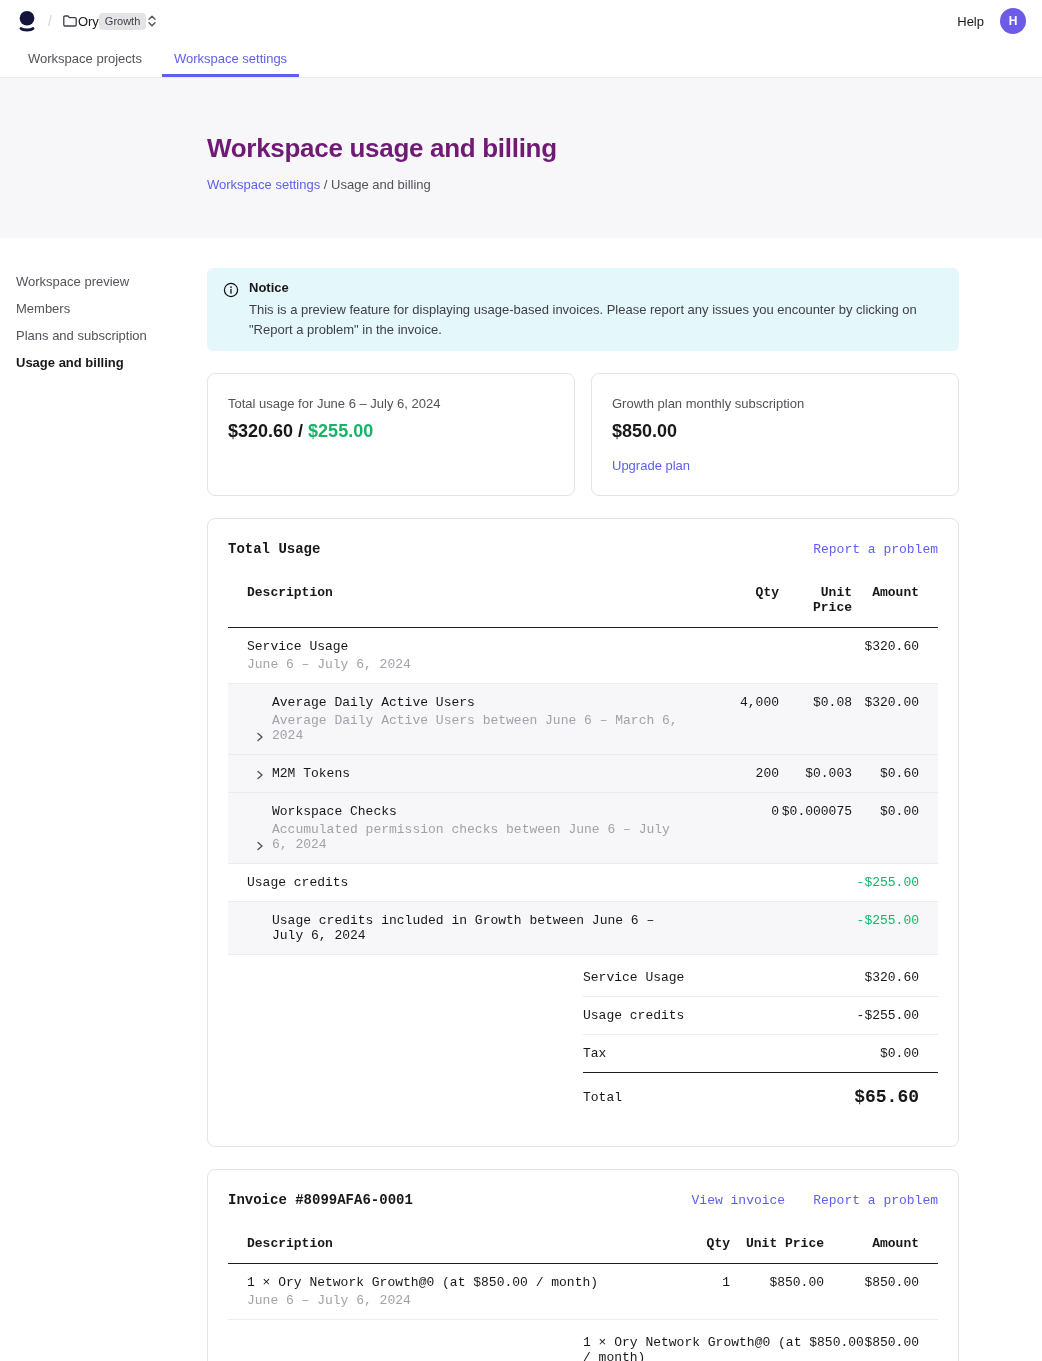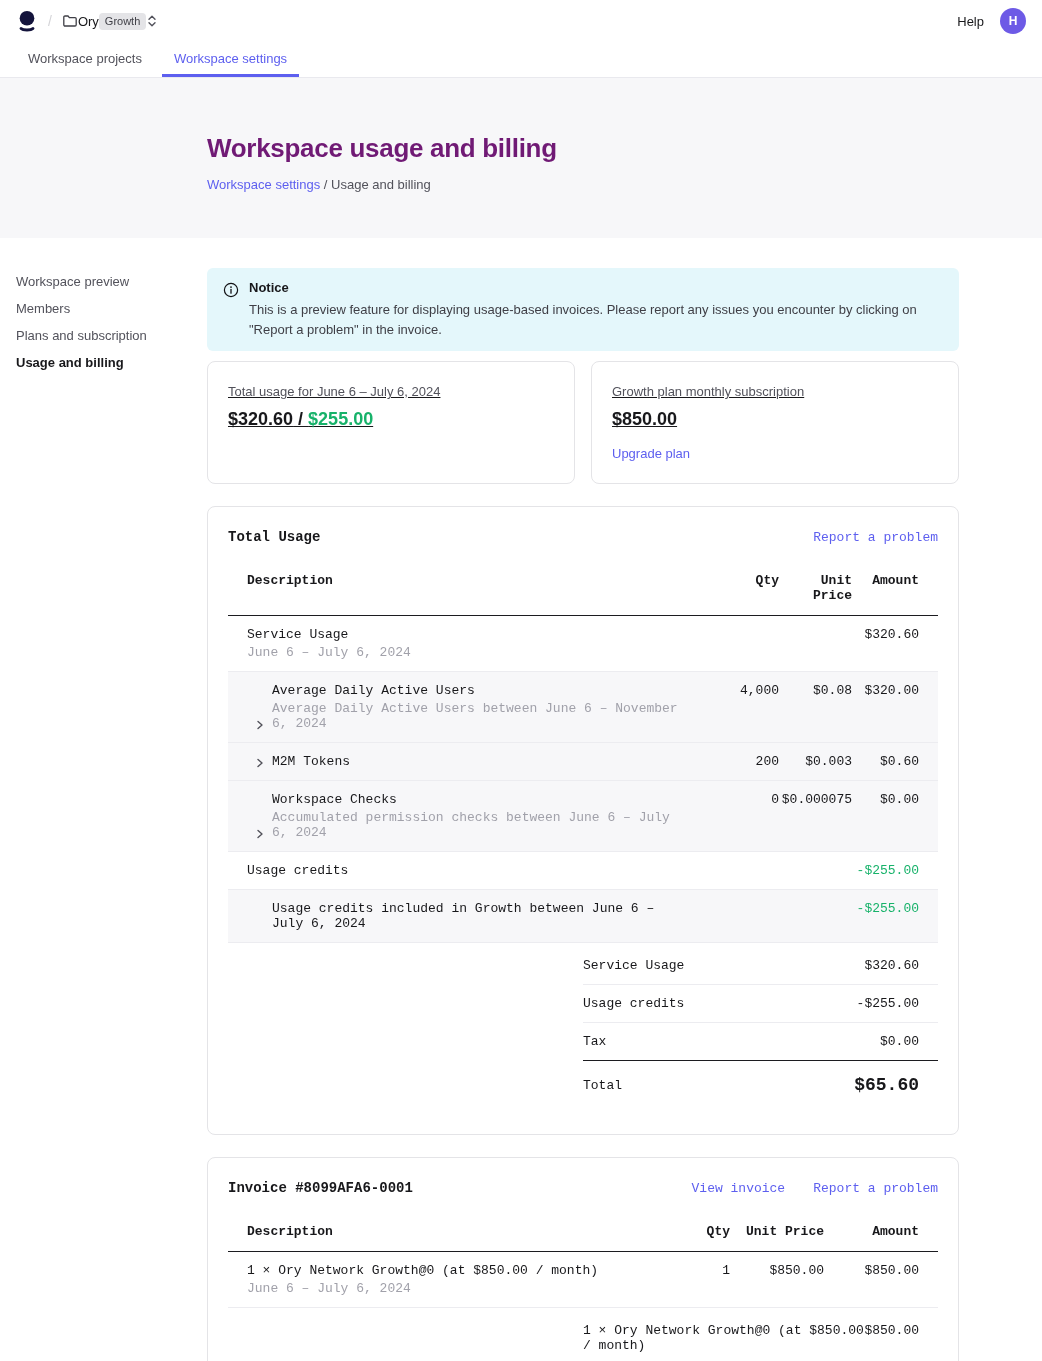--- a/index.html
+++ b/index.html
@@ -48,21 +48,21 @@
   .side-item.active{color:var(--ink);font-weight:700;}
   .main{width:752px;padding-bottom:16px;}
 
   
   .notice{background:var(--notice-bg);border-radius:6px;padding:12px 16px;display:flex;gap:10px;}
   .notice-icon{margin-top:2px;color:#111114;flex-shrink:0;}
   .notice-title{font-weight:700;margin-bottom:5px;}
   .notice-body{color:#3f3f46;line-height:1.5;}
 
   
-  .cards{display:flex;gap:16px;margin-top:10px;text-decoration:underline;}
+  .cards{display:flex;gap:16px;margin-top:22px;}
   .card{flex:1;border:1px solid var(--border);border-radius:8px;padding:22px 20px;min-height:108px;}
   .card-label{color:var(--muted);}
   .card-amount{margin-top:10px;font-size:18px;font-weight:600;}
   .green{color:var(--green);}
   .card-link{display:inline-block;margin-top:16px;}
 
   
   .panel{border:1px solid var(--border);border-radius:8px;padding:22px 20px 28px;margin-top:22px;font-family:Liberation Mono, monospace;}
   .panel-head{display:flex;justify-content:space-between;align-items:center;}
   .panel-title{font-size:14px;font-weight:700;}
@@ -201,21 +201,21 @@
 
         <div class="t-row child">
           <div class="c-desc with-toggle">
             <span class="expand">
               <svg width="10" height="12" viewBox="0 0 10 12" fill="none" stroke="currentColor" stroke-width="1.4" stroke-linecap="round" stroke-linejoin="round">
                   <path d="M3 2.5 7 6l-4 3.5"></path>
                 </svg>
             </span>
             <span>
               <div class="r-title">Average Daily Active Users</div>
-              <div class="r-sub">Average Daily Active Users between June 6 – November 6, 2024</div>
+              <div class="r-sub">Average Daily Active Users between June 6 – March 6, 2024</div>
             </span>
           </div>
           <div class="c-num">4,000</div>
           <div class="c-num">$0.08</div>
           <div class="c-num">$320.00</div>
         </div>
 
         <div class="t-row child">
           <div class="c-desc with-toggle">
             <span class="expand">

